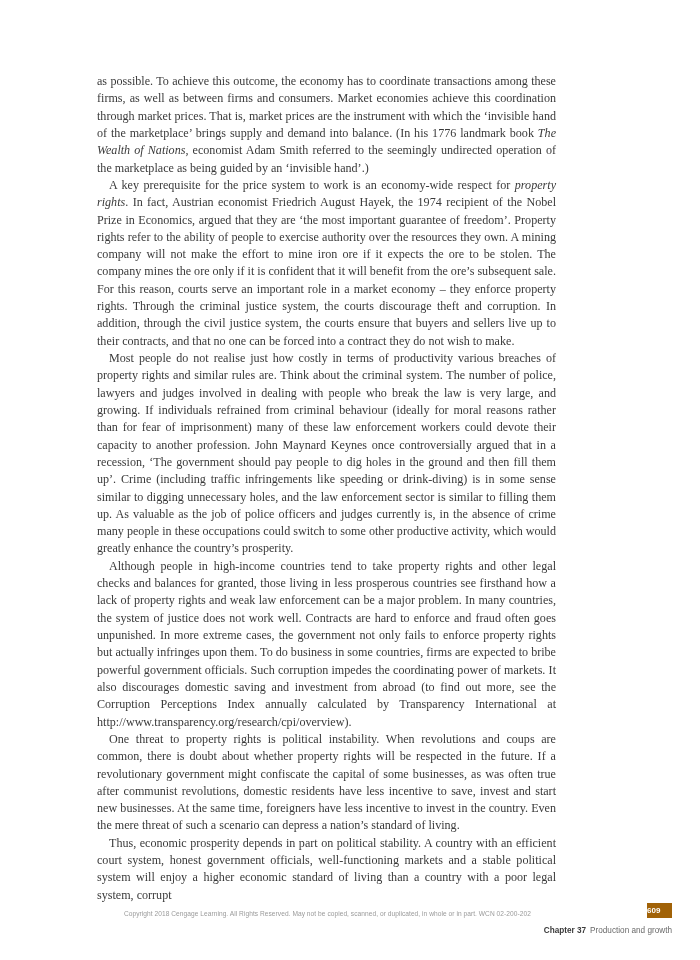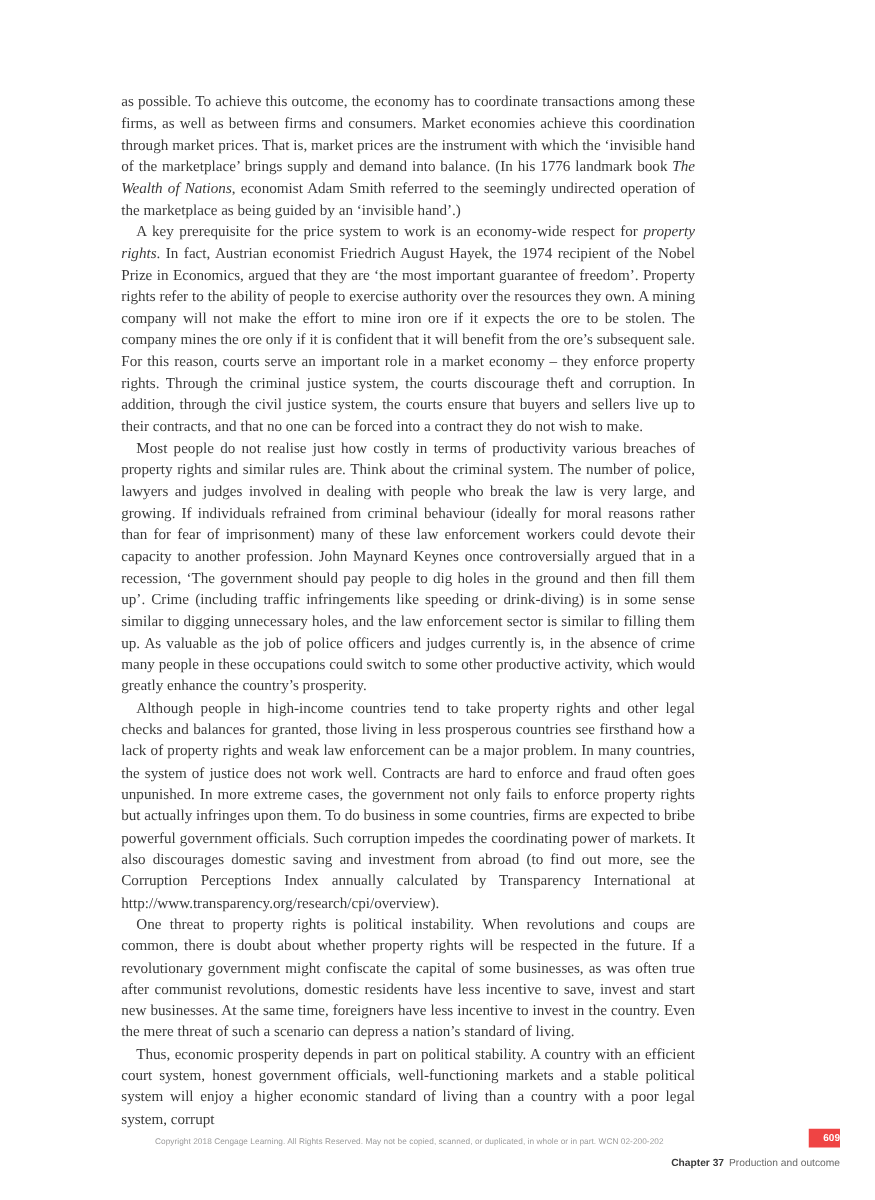--- a/index.html
+++ b/index.html
@@ -51,27 +51,27 @@
       color: #9a9a9a;
       white-space: nowrap;
       letter-spacing: 0.05px;
     }
     .page-badge {
       position: absolute;
       left: 647px;
       top: 903px;
       width: 25px;
       height: 15px;
-      background: #ef4444;
+      background: #a16207;
       color: #ffffff;
       font-family: "Liberation Sans", "DejaVu Sans", sans-serif;
       font-weight: bold;
       font-size: 8px;
       line-height: 15px;
-      text-align: right;
+      text-align: left;
     }
     .chapter-line {
       position: absolute;
       right: 28px;
       top: 926px;
       font-family: "Liberation Sans", "DejaVu Sans", sans-serif;
       font-size: 8.2px;
       color: #6a6a6a;
       white-space: nowrap;
     }
@@ -105,16 +105,16 @@
     <p>
       <span>Thus, economic prosperity depends in part on political stability. A country with an efficient court system, honest government officials, well-functioning markets and a stable political system will enjoy a higher economic standard of living than a country with a poor legal system, corrupt</span>
     </p>
   </div>
 
   <div class="footer-copyright">Copyright 2018 Cengage Learning. All Rights Reserved. May not be copied, scanned, or duplicated, in whole or in part.  WCN 02-200-202</div>
 
   <div class="page-badge">609</div>
 
   <div class="chapter-line">
-    <span class="chapter-label">Chapter 37</span><span>Production and outcome</span>
+    <span class="chapter-label">Chapter 37</span><span>Production and growth</span>
   </div>
 
 </div>
 
 </body></html>

